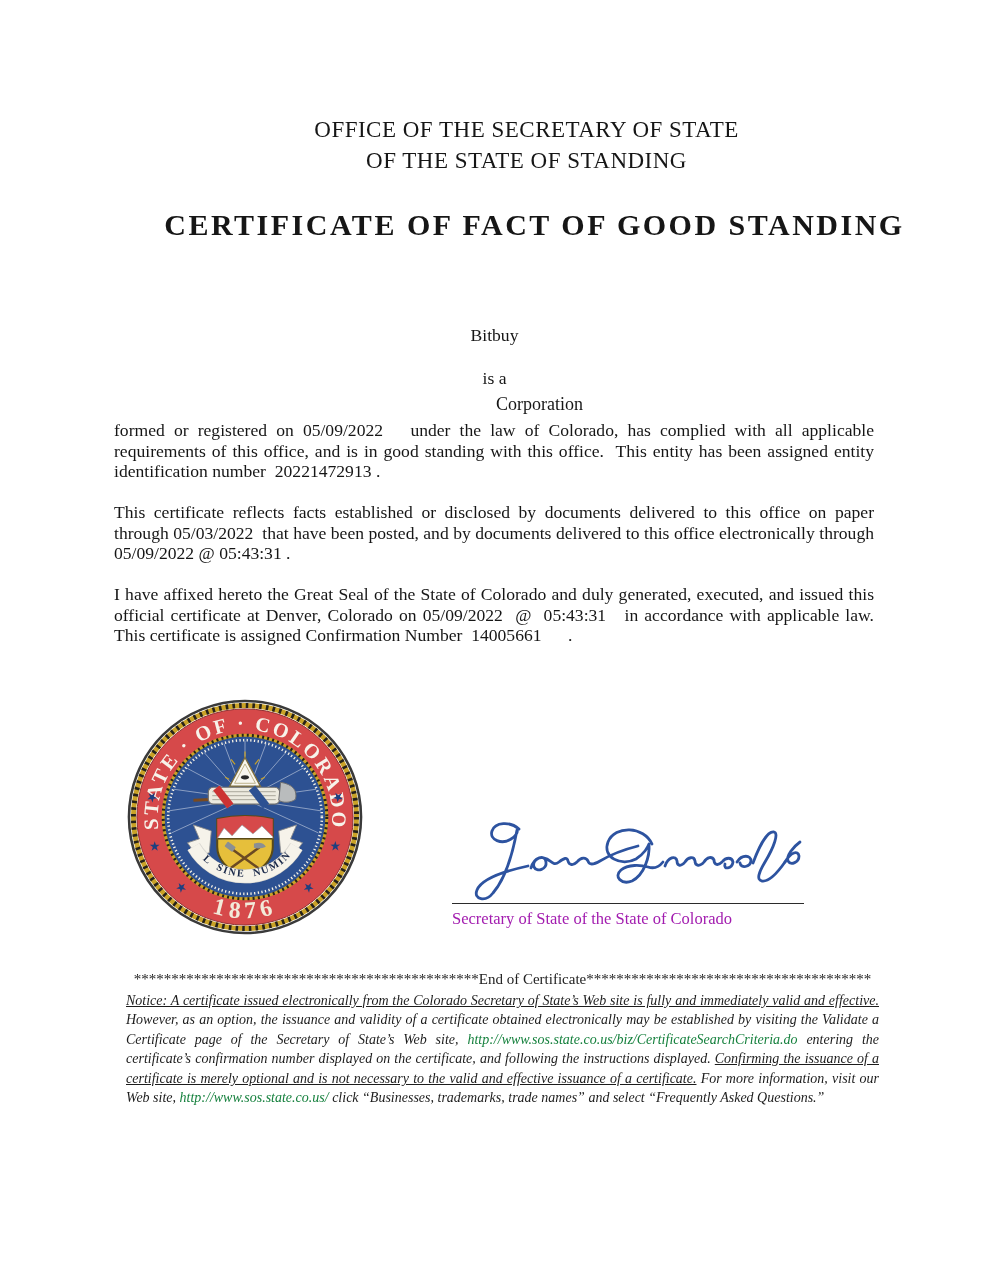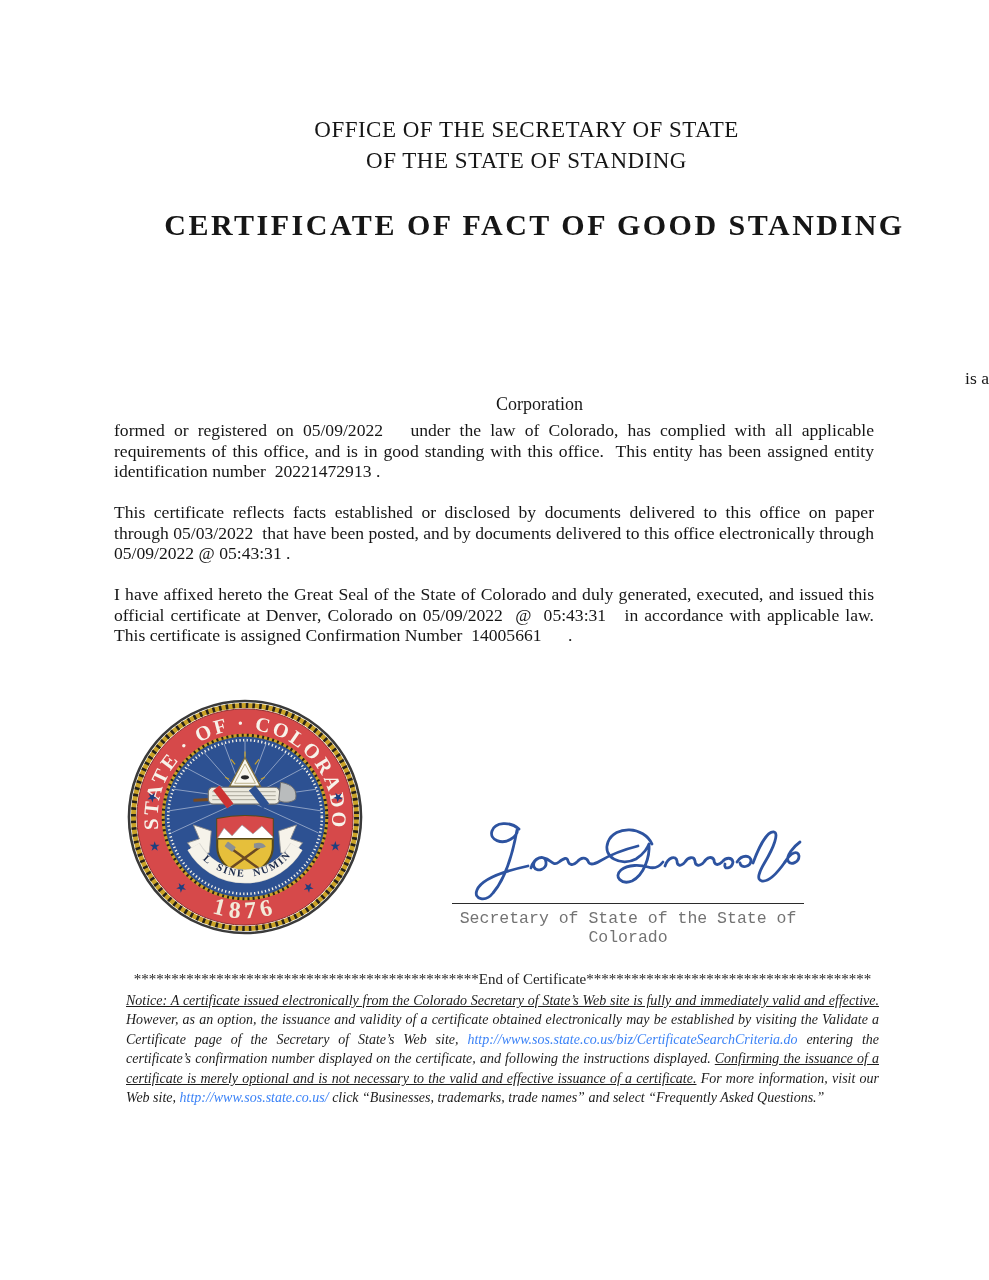--- a/index.html
+++ b/index.html
@@ -13,59 +13,60 @@
 
   .header { top:114px; font-size:23px; line-height:31px; letter-spacing:0.5px;margin-left:32px; }
   .title  { top:208px; font-size:30px; font-weight:700; letter-spacing:2.5px;padding-left:40px; }
 
   .body-par {
     left:114px; width:760px; font-size:17.6px; line-height:20.7px;
     text-align:justify; text-justify:inter-word;
   }
   .p-intro    { top:278px; }
   .entity     { top:325px; font-size:17.6px; }
-  .isa        { top:368px; font-size:17.6px;text-align:right; }
+  .isa        { top:368px; font-size:17.6px; }
   .etype      { top:394px; font-size:18px;padding-left:45px; }
   .p-formed   { top:420px; }
   .p-reflects { top:502px; }
   .p-affixed  { top:584px; }
 
   .seal-wrap { left:126px; top:698px; width:238px; height:238px; }
 
   .sig-wrap  { left:452px; top:816px; width:352px; }
   .sig-svg   { display:block; width:352px; height:86px; }
   .sig-line  { border-top:1.4px solid #2b2b2b; margin-top:1px; }
-  .sig-label { text-align:center; font-size:16.5px; padding-top:5px; color:#737373;font-family:Liberation Mono, monospace; }
+  .sig-label { font-size:16.5px; padding-top:5px; color:#a21caf; }
 
   .footer { left:126px; top:971px; width:753px; }
   .stars-line {
     font-size:15px; line-height:17px; white-space:nowrap; overflow:hidden;
     width:100%; color:#222; text-align:center;
   }
   .notice {
     margin-top:3px; font-style:italic; font-size:14px; line-height:19.4px;
     text-align:justify; text-justify:inter-word; color:#1c1c1c;
   }
   .np-underline { text-decoration:underline; }
-  .np-link { color:#3b82f6; text-decoration:none; cursor:pointer; }
+  .np-link { color:#15803d; text-decoration:none; cursor:pointer; }
   .np-plain { }
 </style>
 </head>
 <body>
 
 <div class="page">
 
   <div class="abs center header">
     <div>OFFICE OF THE SECRETARY OF STATE</div>
     <div>OF THE STATE OF STANDING</div>
   </div>
 
   <div class="abs center title">CERTIFICATE OF FACT OF GOOD STANDING</div>
 
 
+  <div class="abs center entity">Bitbuy</div>
   <div class="abs center isa">is a</div>
   <div class="abs center etype">Corporation</div>
 
   <div class="abs body-par p-formed">formed or registered on 05/09/2022&nbsp;&nbsp; under the law of Colorado, has complied with all applicable requirements of this office, and is in good standing with this office.&nbsp; This entity has been assigned entity identification number&nbsp; 20221472913&nbsp;.</div>
   <div class="abs body-par p-reflects">This certificate reflects facts established or disclosed by documents delivered to this office on paper through 05/03/2022&nbsp; that have been posted, and by documents delivered to this office electronically through 05/09/2022 @ 05:43:31&nbsp;.</div>
   <div class="abs body-par p-affixed">I have affixed hereto the Great Seal of the State of Colorado and duly generated, executed, and issued this official certificate at Denver, Colorado on 05/09/2022&nbsp; @&nbsp; 05:43:31&nbsp;&nbsp; in accordance with applicable law. This certificate is assigned Confirmation Number&nbsp; 14005661&nbsp;&nbsp;&nbsp;&nbsp;&nbsp; .</div>
 
   <div class="abs seal-wrap">
     <svg viewBox="-120 -120 240 240" width="238" height="238">
       <defs>

